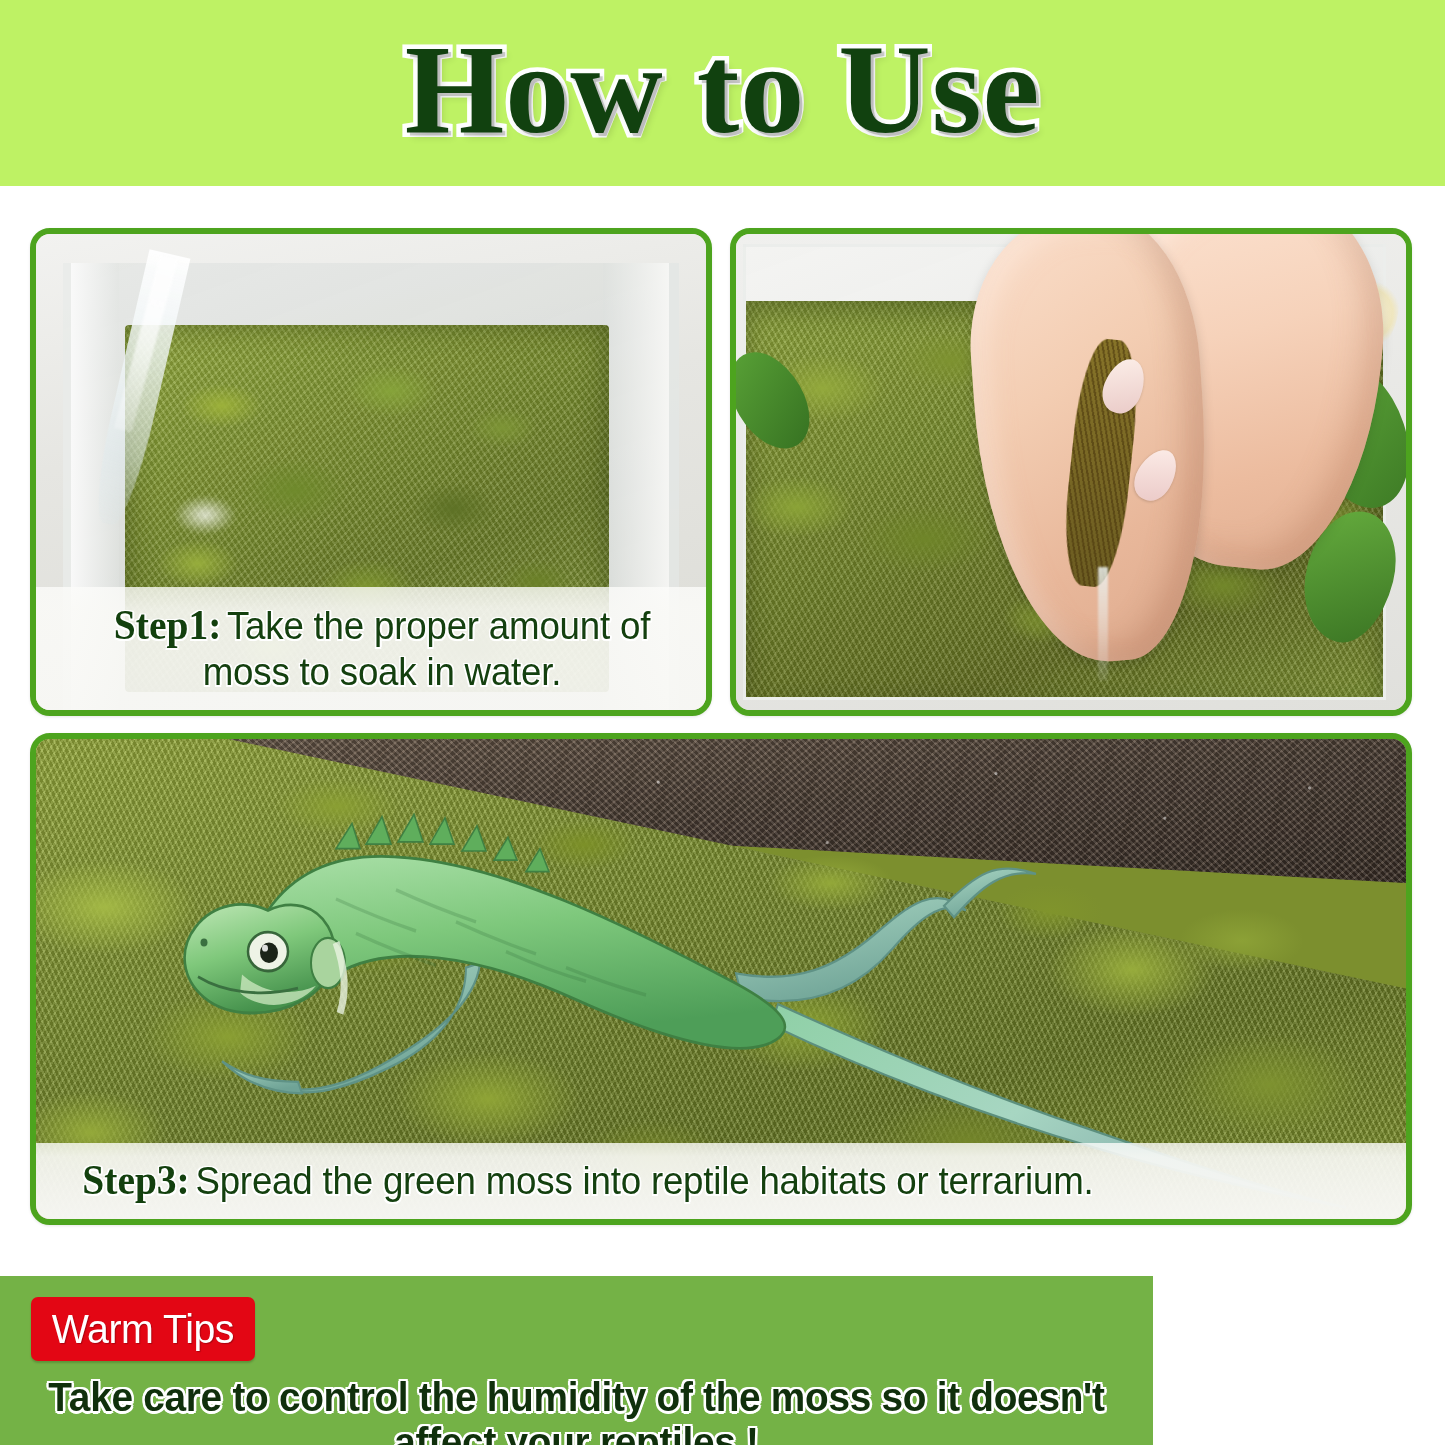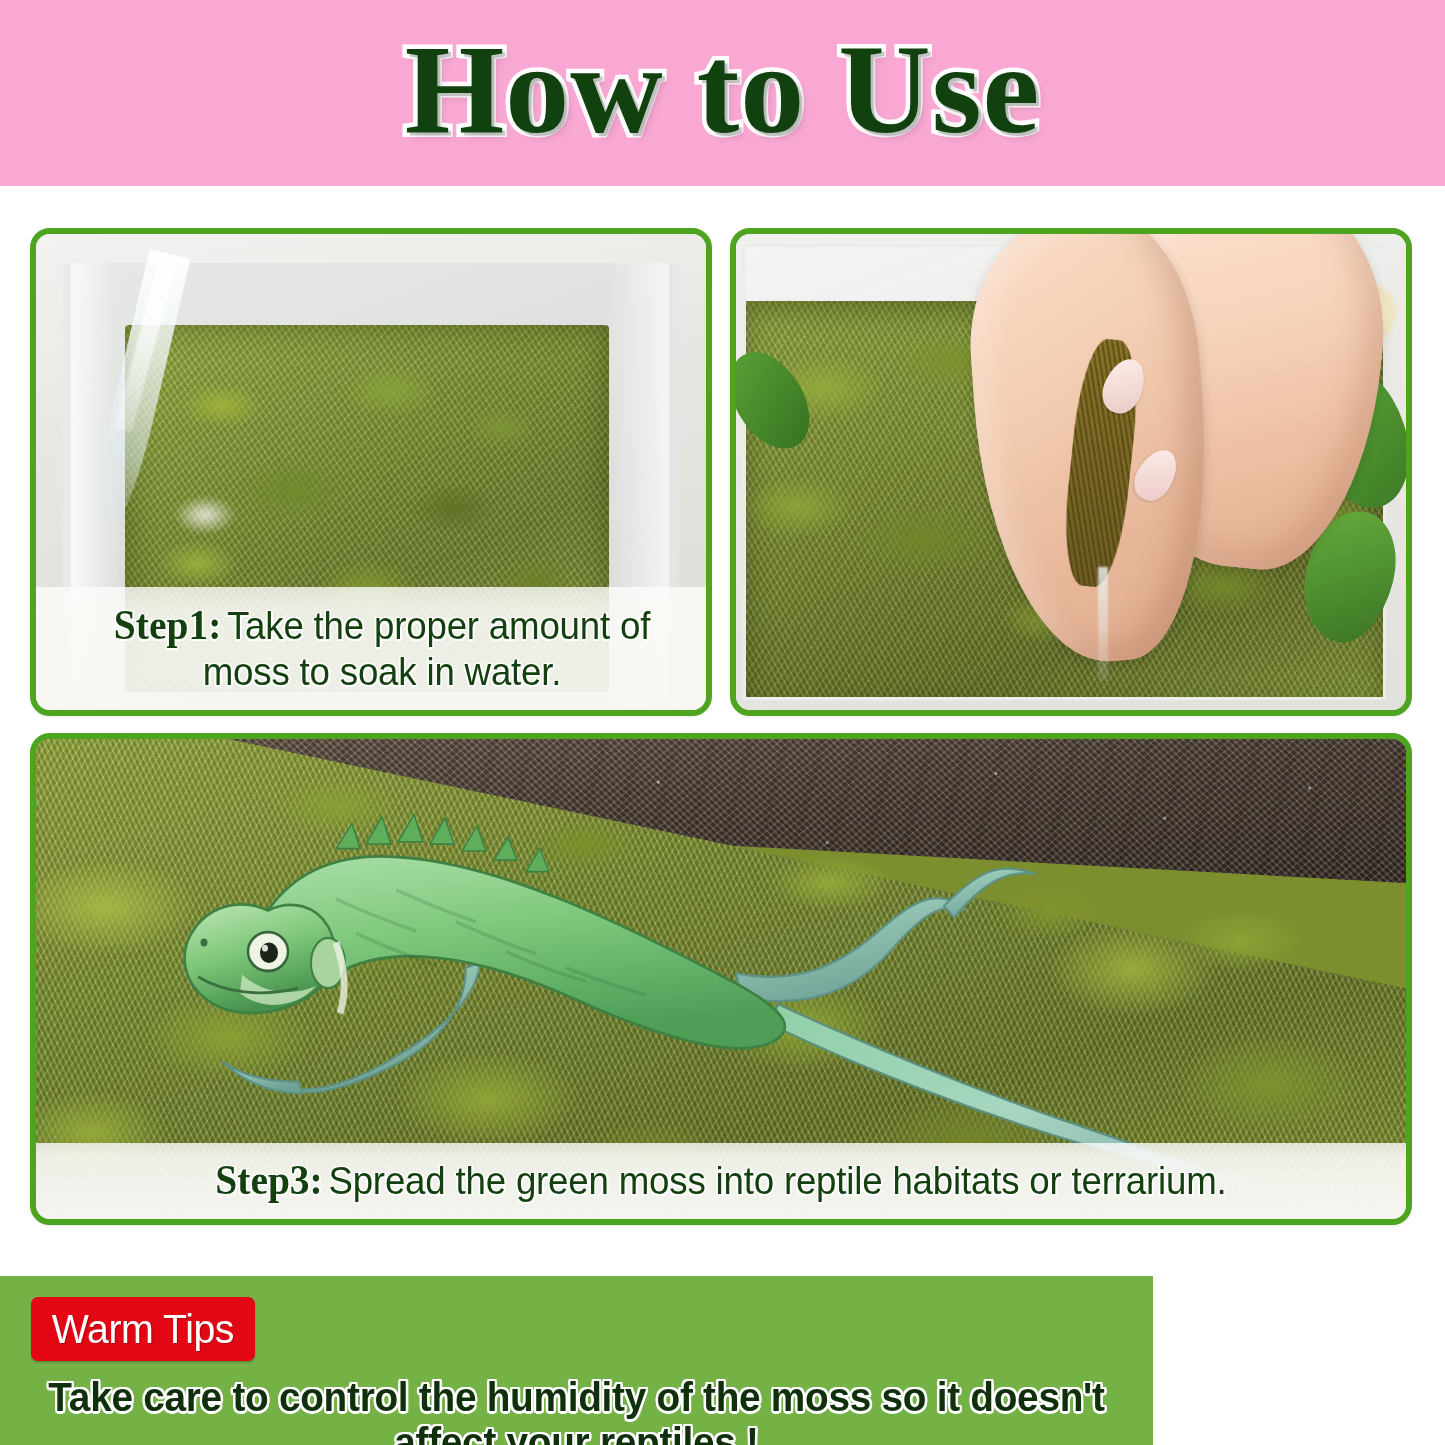--- a/index.html
+++ b/index.html
@@ -15,21 +15,21 @@
     position:relative;
     width:1445px; height:1445px;
     background:#ffffff;
   }
 
   
   .header-band {
     position:absolute;
     left:0; top:0;
     width:1445px; height:186px;
-    background:#f9a8d4;
+    background:#bef264;
     display:flex;
     align-items:center;
     justify-content:center;
   }
   .header-title {
     font-family:"Liberation Serif", serif;
     font-weight:bold;
     font-size:128px;
     line-height:1;
     color:#11410f;
@@ -67,21 +67,21 @@
     left:0; right:0; bottom:0;
     background:linear-gradient(to bottom,
         rgba(252,252,250,0.80) 0%,
         rgba(250,250,247,0.90) 18%,
         rgba(248,248,245,0.93) 100%);
     text-align:center;
     padding:11px 14px 13px 14px;
     color:#14400f;
   }
   .caption-1, .caption-2 { height:123px; display:flex; align-items:center; justify-content:center;padding-left:36px;}
-  .caption-3 { height:76px;  display:flex; align-items:center; justify-content:center;}
+  .caption-3 { height:76px;  display:flex; align-items:center; justify-content:flex-start;}
 
   .cap-text {
     font-family:"Liberation Sans Narrow","Liberation Sans", sans-serif;
     font-size:39px;
     line-height:1.16;
     font-weight:500;
     letter-spacing:-0.2px;
     color:#14400f;
     text-shadow:
       1.5px 1.5px 0 #ffffff, -1.5px 1.5px 0 #ffffff,

